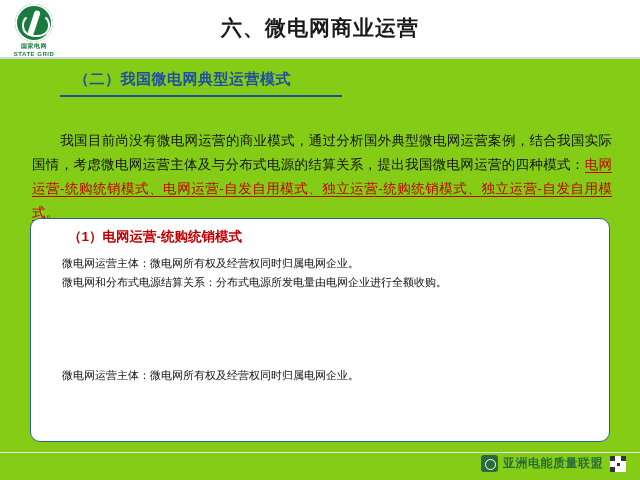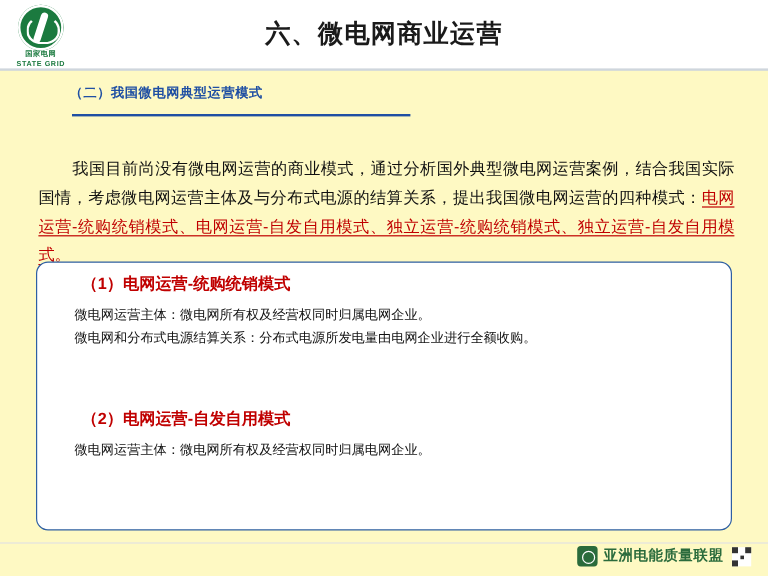--- a/index.html
+++ b/index.html
@@ -5,21 +5,21 @@
   html,body{margin:0;padding:0;}
   body{
     width:640px;height:480px;
     background:#ffffff;
     font-family:"Liberation Sans","DejaVu Sans",sans-serif;
     overflow:hidden;
     position:relative;
   }
   .slide{
     position:absolute;inset:0;
-    background:#fef9c3;
+    background:#84cc16;
   }
   
   .header{
     position:absolute;left:0;top:0;width:640px;height:58px;
     background:#ffffff;
   }
   .header-rule{
     position:absolute;left:0;top:57px;width:640px;height:2px;
     background:#cfd6dd;
   }
@@ -50,22 +50,22 @@
     letter-spacing:0.5px;font-weight:bold;
   }
   .slide-title{
     position:absolute;left:0;top:14px;width:640px;
     text-align:center;
     font-size:21px;font-weight:bold;color:#1a1a1a;
     letter-spacing:1px;
   }
   
   .section-heading{
-    position:absolute;left:58px;top:70px;
-    font-size:11px;font-weight:bold;color:#1f4fa3;
+    position:absolute;left:74px;top:70px;
+    font-size:15px;font-weight:bold;color:#1f4fa3;
     letter-spacing:0.5px;
   }
   .heading-underline{
     position:absolute;left:60px;top:95px;width:282px;height:2px;
     background:#1f4fa3;
   }
   
   .intro{
     position:absolute;left:32px;top:105px;width:580px;
     font-size:13.5px;line-height:24px;color:#111111;
@@ -150,21 +150,20 @@
   <div class="intro">
     <span class="indent"></span><span>我国目前尚没有微电网运营的商业模式，通过分析国外典型微电网运营案例，结合我国实际国情，考虑微电网运营主体及与分布式电源的结算关系，提出我国微电网运营的四种模式：</span><span class="red-under">电网运营-统购统销模式、电网运营-自发自用模式、独立运营-统购统销模式、独立运营-自发自用模式。</span>
   </div>
 
   <div class="box"></div>
 
   <div class="sub-title st1">（1）电网运营-统购统销模式</div>
   <div class="body-line bl1">微电网运营主体：微电网所有权及经营权同时归属电网企业。</div>
   <div class="body-line bl2">微电网和分布式电源结算关系：分布式电源所发电量由电网企业进行全额收购。</div>
 
-  <div class="sub-title st2">（2）电网运营-自发自用模式</div>
   <div class="body-line bl3">微电网运营主体：微电网所有权及经营权同时归属电网企业。</div>
 
   <div class="footer-rule"></div>
   <div class="footer">
     <span class="footer-badge"></span>
     <span class="footer-text">亚洲电能质量联盟</span>
     <span class="footer-qr"></span>
   </div>
 
 </div>

